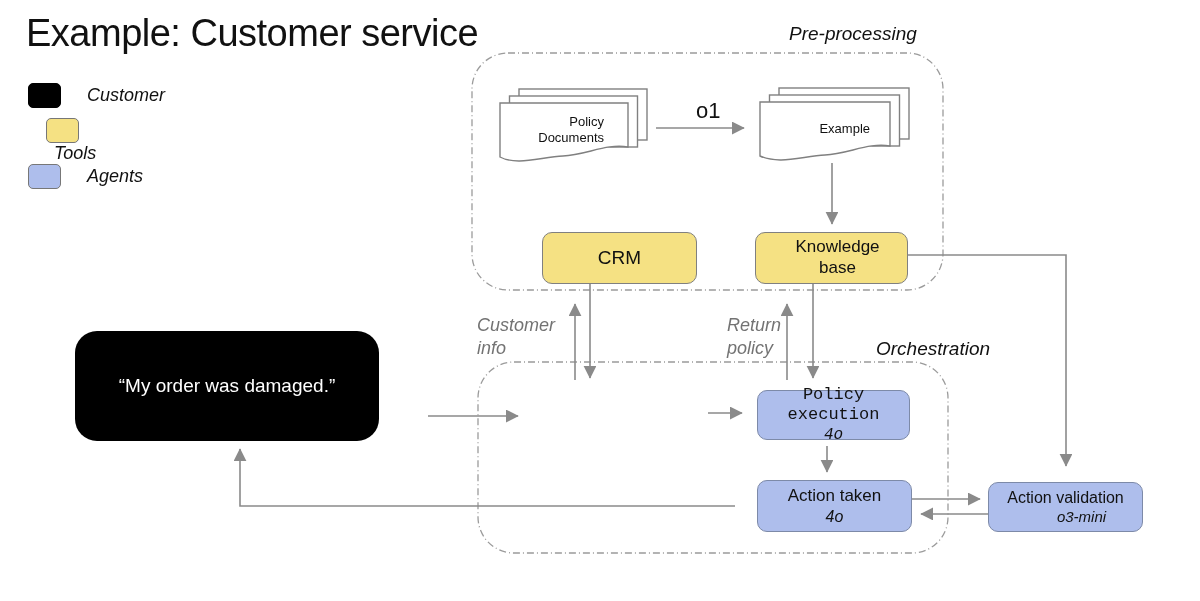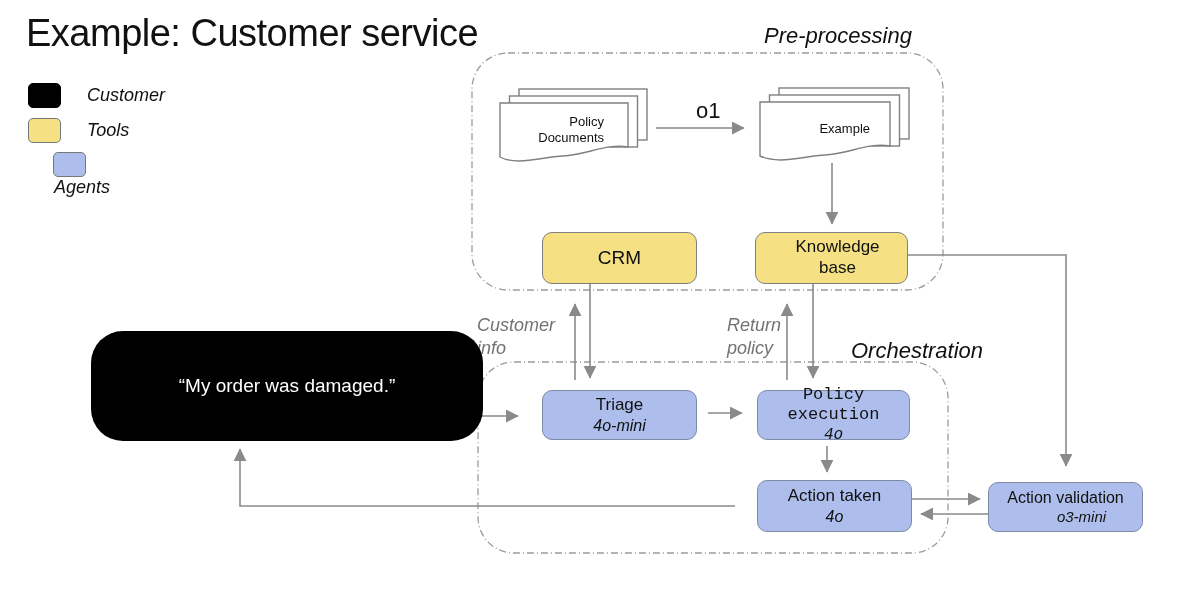--- a/index.html
+++ b/index.html
@@ -40,23 +40,24 @@
   .legend-label {
     font-style: italic;
     font-size: 18px;
     margin-left: 26px;
     color: #111;
   }
 
   
   .section-label {
     font-style: italic;
-    font-size: 22px;
+    font-size: 19px;
     color: #111;
     white-space: nowrap;
+    margin-left: 25px;
   }
   .flow-label {
     font-style: italic;
     font-size: 18px;
     color: #737373;
     line-height: 1.25;
   }
 
   
   .node {
@@ -87,24 +88,24 @@
     color: #111;
   }
 
   .o1-label {
     font-size: 22px;
     color: #111;
   }
 
   
   .customer-box {
-    left: 91px; top: 331px;
-    width: 392px; height: 110px;
+    left: 75px; top: 331px;
+    width: 304px; height: 110px;
     background: #000000;
-    border-radius: 32px;
+    border-radius: 22px;
     display: flex;
     align-items: center;
     justify-content: center;
   }
   .customer-box-text {
     color: #ffffff;
     font-size: 19px;
     text-align: center;
   }
 </style>
@@ -153,25 +154,25 @@
       <polyline points="735,506 240,506 240,449" marker-end="url(#arrow)"></polyline>
     </g>
   </svg>
 
   <div class="abs legend-row" style="left:28px; top:83px;">
     <div class="legend-swatch customer"></div>
     <div class="legend-label">Customer</div>
   </div>
 
   <div class="abs page-title">Example: Customer service</div>
-  <div class="abs legend-row" style="left:28px; top:118px;">
+  <div class="abs legend-row" style="left:28px; top:118px;flex-direction:column;">
     <div class="legend-swatch tools"></div>
     <div class="legend-label">Tools</div>
   </div>
-  <div class="abs legend-row" style="left:28px; top:152px;flex-direction:column;">
+  <div class="abs legend-row" style="left:28px; top:164px;">
     <div class="legend-swatch agents"></div>
     <div class="legend-label">Agents</div>
   </div>
 
   <div class="abs section-label" style="left:764px; top:23px;">Pre-processing</div>
   <div class="abs section-label" style="left:851px; top:338px;">Orchestration</div>
 
   <div class="abs flow-label" style="left:477px; top:314px; width:92px;">Customer info</div>
   <div class="abs flow-label" style="left:727px; top:314px; width:62px;">Return policy</div>
 
@@ -180,24 +181,20 @@
 
   <div class="abs o1-label" style="left:696px; top:98px;">o1</div>
 
   <div class="abs node tool" style="left:542px; top:232px; width:155px; height:52px;">
     <div class="node-title lg">CRM</div>
   </div>
   <div class="abs node tool" style="left:755px; top:232px; width:153px; height:52px;padding-left:12px;">
     <div class="node-title" style="width:95px;">Knowledge base</div>
   </div>
 
-  <div class="abs node agent" style="left:542px; top:390px; width:155px; height:50px;">
-    <div class="node-title">Triage</div>
-    <div class="node-model">4o-mini</div>
-  </div>
   <div class="abs node agent" style="left:757px; top:390px; width:153px; height:50px;font-family:Liberation Mono, monospace;">
     <div class="node-title">Policy execution</div>
     <div class="node-model">4o</div>
   </div>
   <div class="abs node agent" style="left:757px; top:480px; width:155px; height:52px;">
     <div class="node-title">Action taken</div>
     <div class="node-model">4o</div>
   </div>
   <div class="abs node agent" style="left:988px; top:482px; width:155px; height:50px;">
     <div class="node-title" style="font-size:16px;">Action validation</div>

